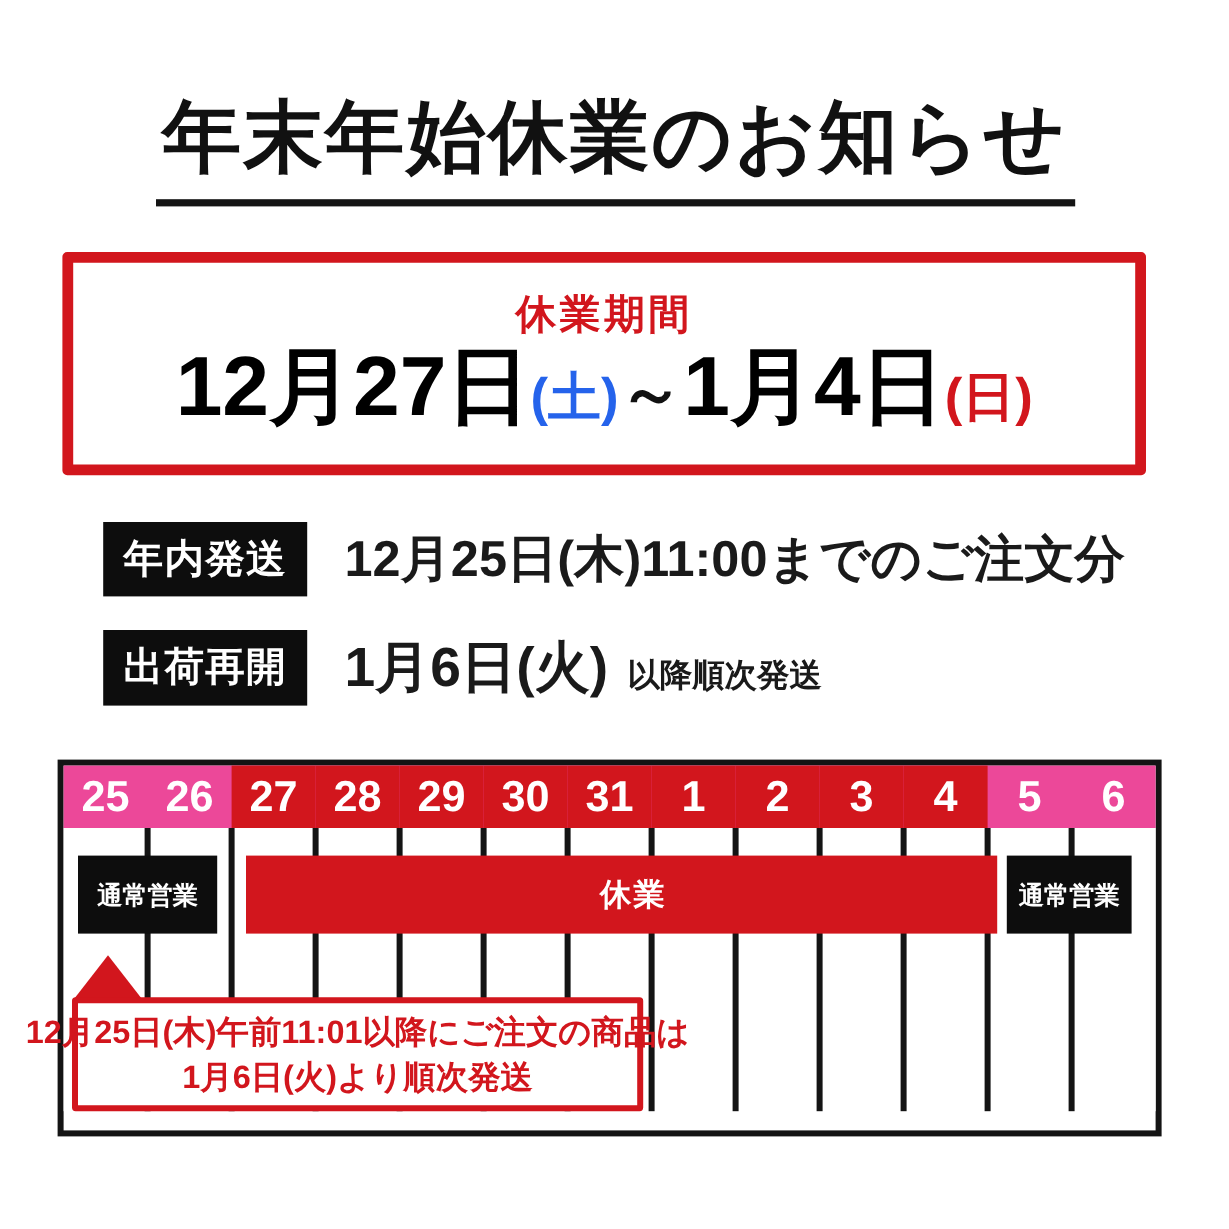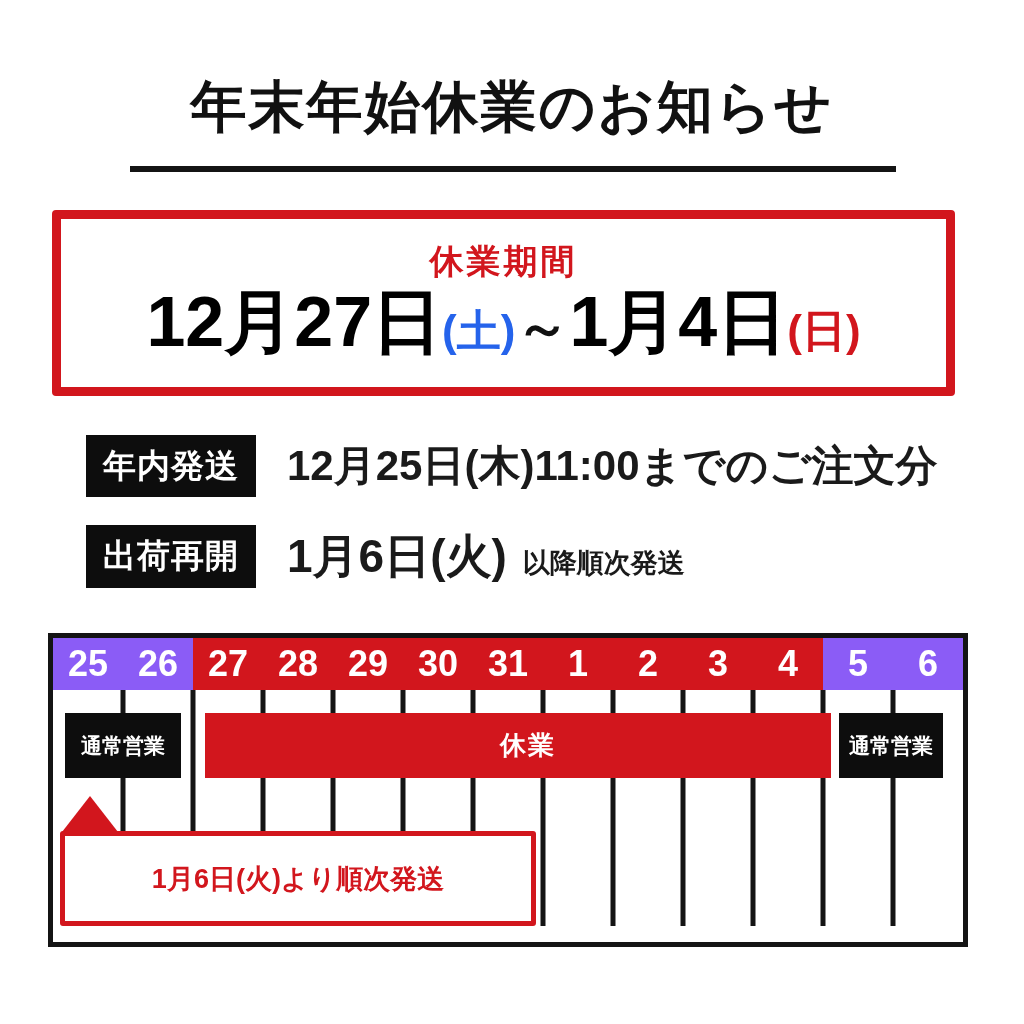--- a/index.html
+++ b/index.html
@@ -6,21 +6,21 @@
   body{
     width:1024px;height:1024px;position:relative;background:#ffffff;
     font-family:"Liberation Sans","DejaVu Sans",sans-serif;color:#111;
     overflow:hidden;
   }
   .abs{position:absolute;}
 
   
   .page-title{
     left:0;top:70px;width:1024px;text-align:center;
-    font-size:56px;font-weight:900;letter-spacing:2px;color:#111;
+    font-size:66px;font-weight:900;letter-spacing:2px;color:#111;
   }
   .title-underline{left:130px;top:166px;width:766px;height:6px;background:#141414;}
 
   
   .holiday-box{
     left:52px;top:210px;width:903px;height:186px;box-sizing:border-box;
     border:9px solid #d2161d;border-radius:4px;background:#fff;text-align:center;
   }
   .holiday-heading{margin-top:20px;font-size:34px;font-weight:800;color:#d2161d;letter-spacing:3px;}
   .holiday-dates{margin-top:2px;line-height:1;white-space:nowrap;}
@@ -40,21 +40,21 @@
   }
   .row-text{margin-left:31px;font-size:42px;font-weight:600;color:#1a1a1a;white-space:nowrap;}
   .row-text-main{font-size:46px;font-weight:600;color:#1a1a1a;}
   .row-text-note{font-size:27px;font-weight:600;color:#1a1a1a;margin-left:16px;}
 
   
   .calendar{
     left:48px;top:633px;width:920px;height:314px;box-sizing:border-box;
     border:5px solid #141414;background:#fff;
   }
-  .cal-header{height:52px;background:#8b5cf6;display:flex;position:relative;}
+  .cal-header{height:52px;background:#ec4899;display:flex;position:relative;}
   .day-cell{
     flex:1 1 0;display:flex;align-items:center;justify-content:center;
     color:#fff;font-size:36px;font-weight:800;
   }
   .day-cell.closed{background:#d2161d;}
   .cal-grid{position:relative;height:236px;background:#fff;}
   .grid-line{position:absolute;top:0;bottom:0;width:5px;background:#141414;transform:translateX(-50%);}
   .bar{
     position:absolute;top:23px;height:65px;display:flex;align-items:center;justify-content:center;
     color:#fff;white-space:nowrap;z-index:2;
@@ -133,14 +133,15 @@
       <div class="grid-line" style="left: 61.5385%;"></div>
       <div class="grid-line" style="left: 69.2308%;"></div>
       <div class="grid-line" style="left: 76.9231%;"></div>
       <div class="grid-line" style="left: 84.6154%;"></div>
       <div class="grid-line" style="left: 92.3077%;"></div>
     </div>
 </div>
 
 <div class="abs callout-pointer"></div>
 <div class="abs callout-box">
+  <div class="callout-line">12月25日(木)午前11:01以降にご注文の商品は</div>
   <div class="callout-line">1月6日(火)より順次発送</div>
 </div>
 
 </body></html>

